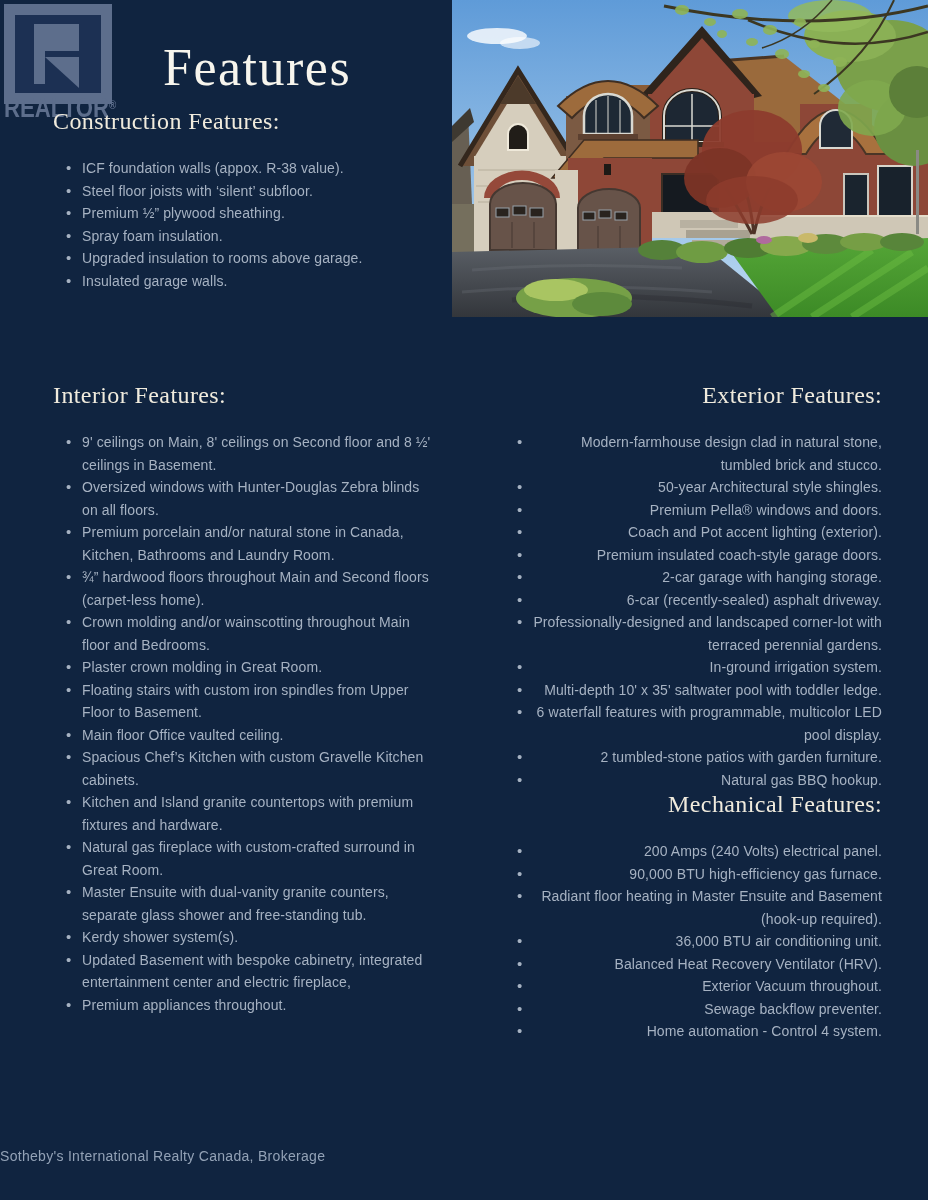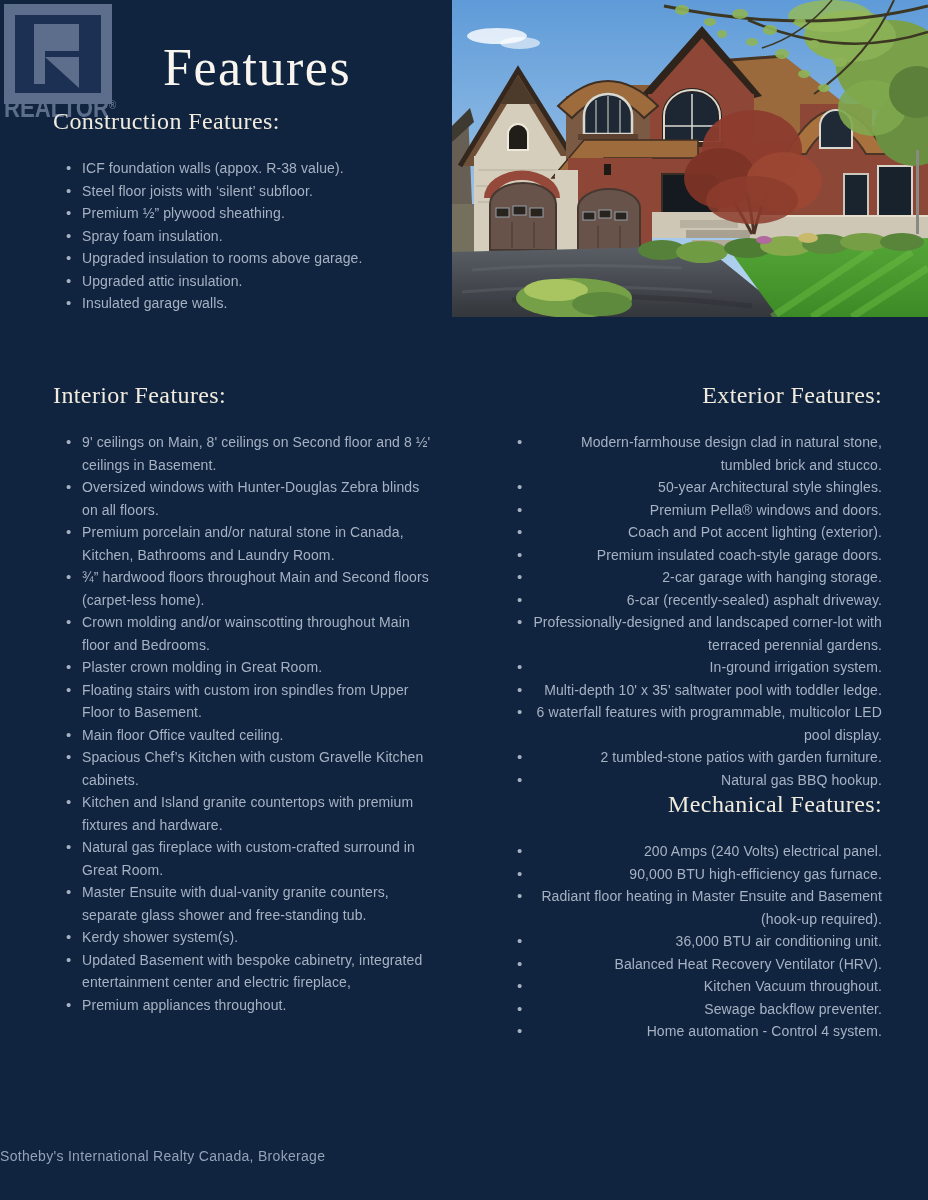--- a/index.html
+++ b/index.html
@@ -86,21 +86,20 @@
   <h1 class="title">Features</h1>
 
   <section class="construction">
     <h2 class="sec-heading">Construction Features:</h2>
     <ul class="feature-list">
         <li>ICF foundation walls (appox. R-38 value).</li>
         <li>Steel floor joists with ‘silent’ subfloor.</li>
         <li>Premium ½” plywood sheathing.</li>
         <li>Spray foam insulation.</li>
         <li>Upgraded insulation to rooms above garage.</li>
-        <li>Upgraded attic insulation.</li>
         <li>Insulated garage walls.</li>
       </ul>
   </section>
 
   <figure class="photo">
     <svg width="476" height="317" viewBox="0 0 476 317">
       <defs>
         <linearGradient id="sky" x1="0" y1="0" x2="0" y2="1">
           <stop offset="0" stop-color="#5f9bd8"></stop>
             <stop offset="1" stop-color="#bcd9f1"></stop>
@@ -291,21 +290,21 @@
         <li>2 tumbled-stone patios with garden furniture.</li>
         <li>Natural gas BBQ hookup.</li>
       </ul>
     <h2 class="sec-heading mech">Mechanical Features:</h2>
     <ul class="feature-list">
         <li>200 Amps (240 Volts) electrical panel.</li>
         <li>90,000 BTU high-efficiency gas furnace.</li>
         <li>Radiant floor heating in Master Ensuite and Basement (hook-up required).</li>
         <li>36,000 BTU air conditioning unit.</li>
         <li>Balanced Heat Recovery Ventilator (HRV).</li>
-        <li>Kitchen Vacuum throughout.</li>
+        <li>Exterior Vacuum throughout.</li>
         <li>Sewage backflow preventer.</li>
         <li>Home automation - Control 4 system.</li>
       </ul>
   </section>
 
   <footer class="footer">Sotheby's International Realty Canada, Brokerage</footer>
 
 </div>
 
 </body></html>

